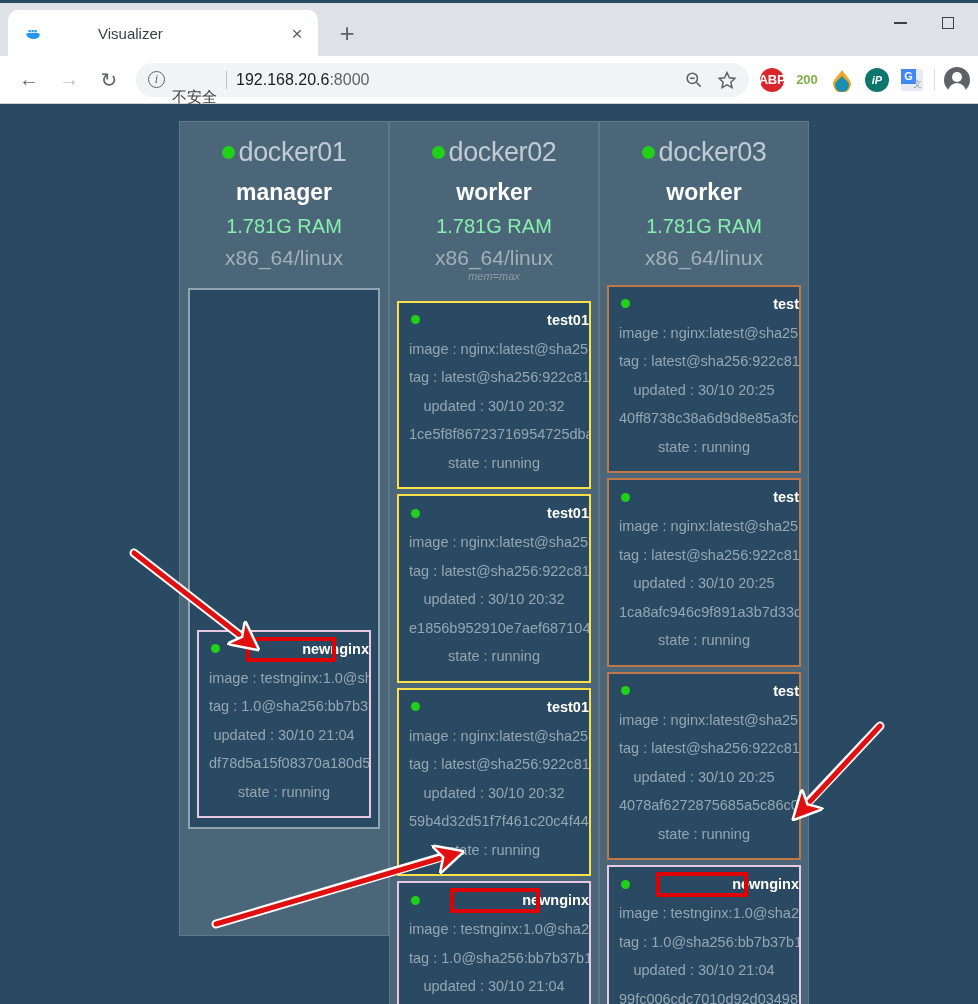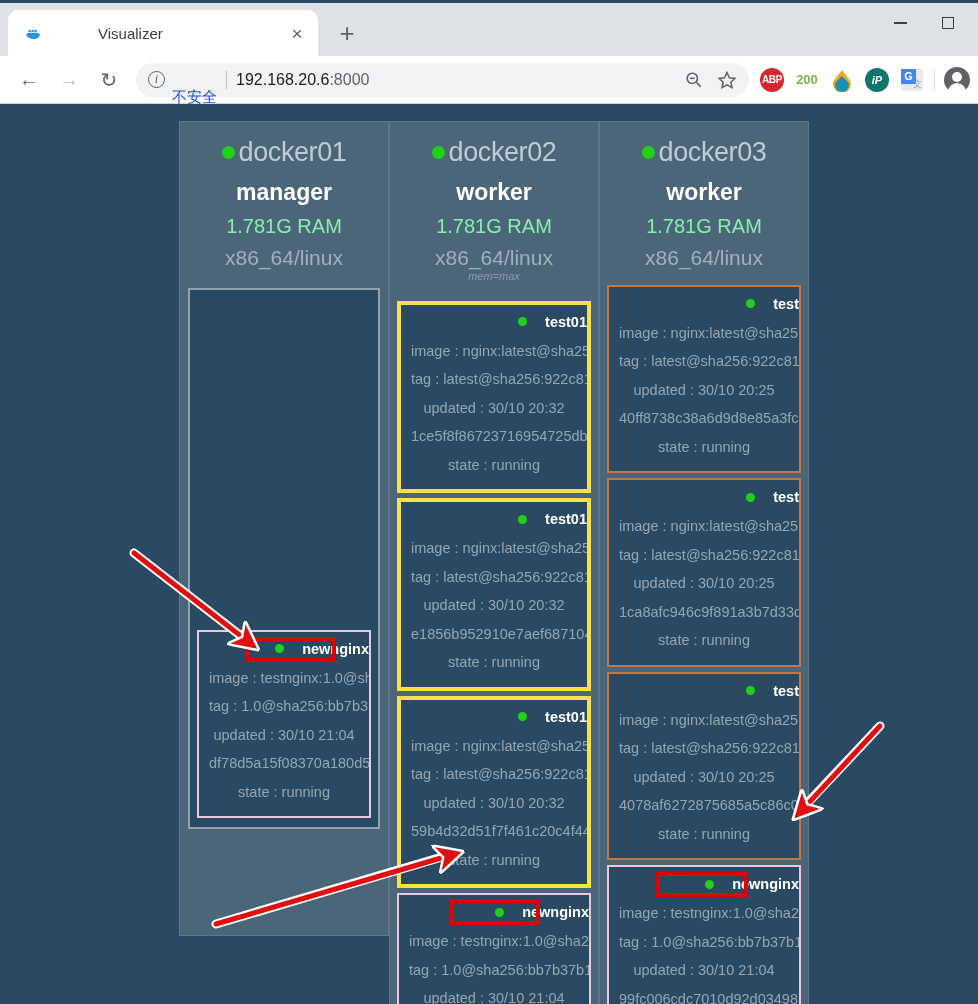--- a/index.html
+++ b/index.html
@@ -64,32 +64,32 @@
     flex: 1; height: 34px; background: #f1f3f4; border-radius: 18px;
     display: flex; align-items: center; padding: 0 6px 0 12px;
     margin-left: 4px; margin-right: 10px; position: relative;
   }
   .info-icon {
     width: 17px; height: 17px; border: 1.6px solid #5f6368; border-radius: 50%;
     flex: 0 0 17px; margin-right: 7px;
     display:flex; align-items:center; justify-content:center;
     font-size: 12px; font-style: italic; color:#5f6368; font-family:"Liberation Serif",serif;
   }
-  .notsecure { font-size: 15px; color: #1d4ed8; white-space: nowrap; margin-top: 36px; }
+  .notsecure { font-size: 15px; color: #404040; white-space: nowrap; margin-top: 36px; }
   .vsep { width:1px; height:18px; background:#bdc1c6; margin: 0 9px; }
   .url { font-size: 16px; color: #202124; white-space: nowrap; }
   .url .dim { color: #5f6368; }
   .omni-right { margin-left: auto; display: flex; align-items: center; gap: 10px; padding-right:4px;}
   .omni-ico { width: 24px; height:24px; display:flex; align-items:center; justify-content:center; color:#5f6368; }
 
   .ext-row { display:flex; align-items:center; gap: 9px; }
   .ext { width: 26px; height: 26px; display:flex; align-items:center; justify-content:center; }
   .abp {
     width: 24px; height: 24px; background:#d8262c; color:#fff;
-    border-radius: 50%; font-size: 10px; font-weight:bold;
+    border-radius: 50%; font-size: 13px; font-weight:bold;
     display:flex; align-items:center; justify-content:center;
     letter-spacing:-0.3px;
   }
   .cnt200 { font-size: 13px; color:#7cb342; font-weight: 600; }
   .drop { width:24px;height:24px; }
   .ipc {
     width:24px;height:24px;border-radius:50%;background:#0f766e;color:#fff;
     display:flex;align-items:center;justify-content:center;
     font-size:11px;font-style:italic;font-weight:bold;
   }
@@ -145,27 +145,27 @@
 
   .taskwrap { padding: 4px 6px; }
 
   .task {
     background: #2a4a63;
     margin: 5px 1px;
     padding: 8px 0 10px 0;
     overflow: hidden;
     position: relative;
   }
-  .task.purple { border: 4px solid #fde047; }
+  .task.purple { border: 2px solid #fde047; }
   .task.orange { border: 2px solid #c07848; }
   .task.white  { border: 2px solid #e8c8e0; }
 
   .t-title {
     font-size: 14.5px; color: #ffffff; font-weight: bold;
-    text-align: center; display:flex; align-items:center; justify-content:flex-end;
+    text-align: center; display:flex; align-items:center; justify-content:space-between;
     gap: 18px; padding: 1px 0 7px 12px;
   }
   .t-title .tdot { width:9px;height:9px;border-radius:50%;background:#21d117;flex:0 0 9px;}
   .t-line {
     font-size: 14.5px; color: #95a6b2; text-align: center;
     white-space: nowrap; line-height: 1.0; padding: 7px 0;
     font-weight: 300;
   }
   .t-line.clip { text-align: left; padding-left: 10px; }
   .t-line.center { text-align: center; }

